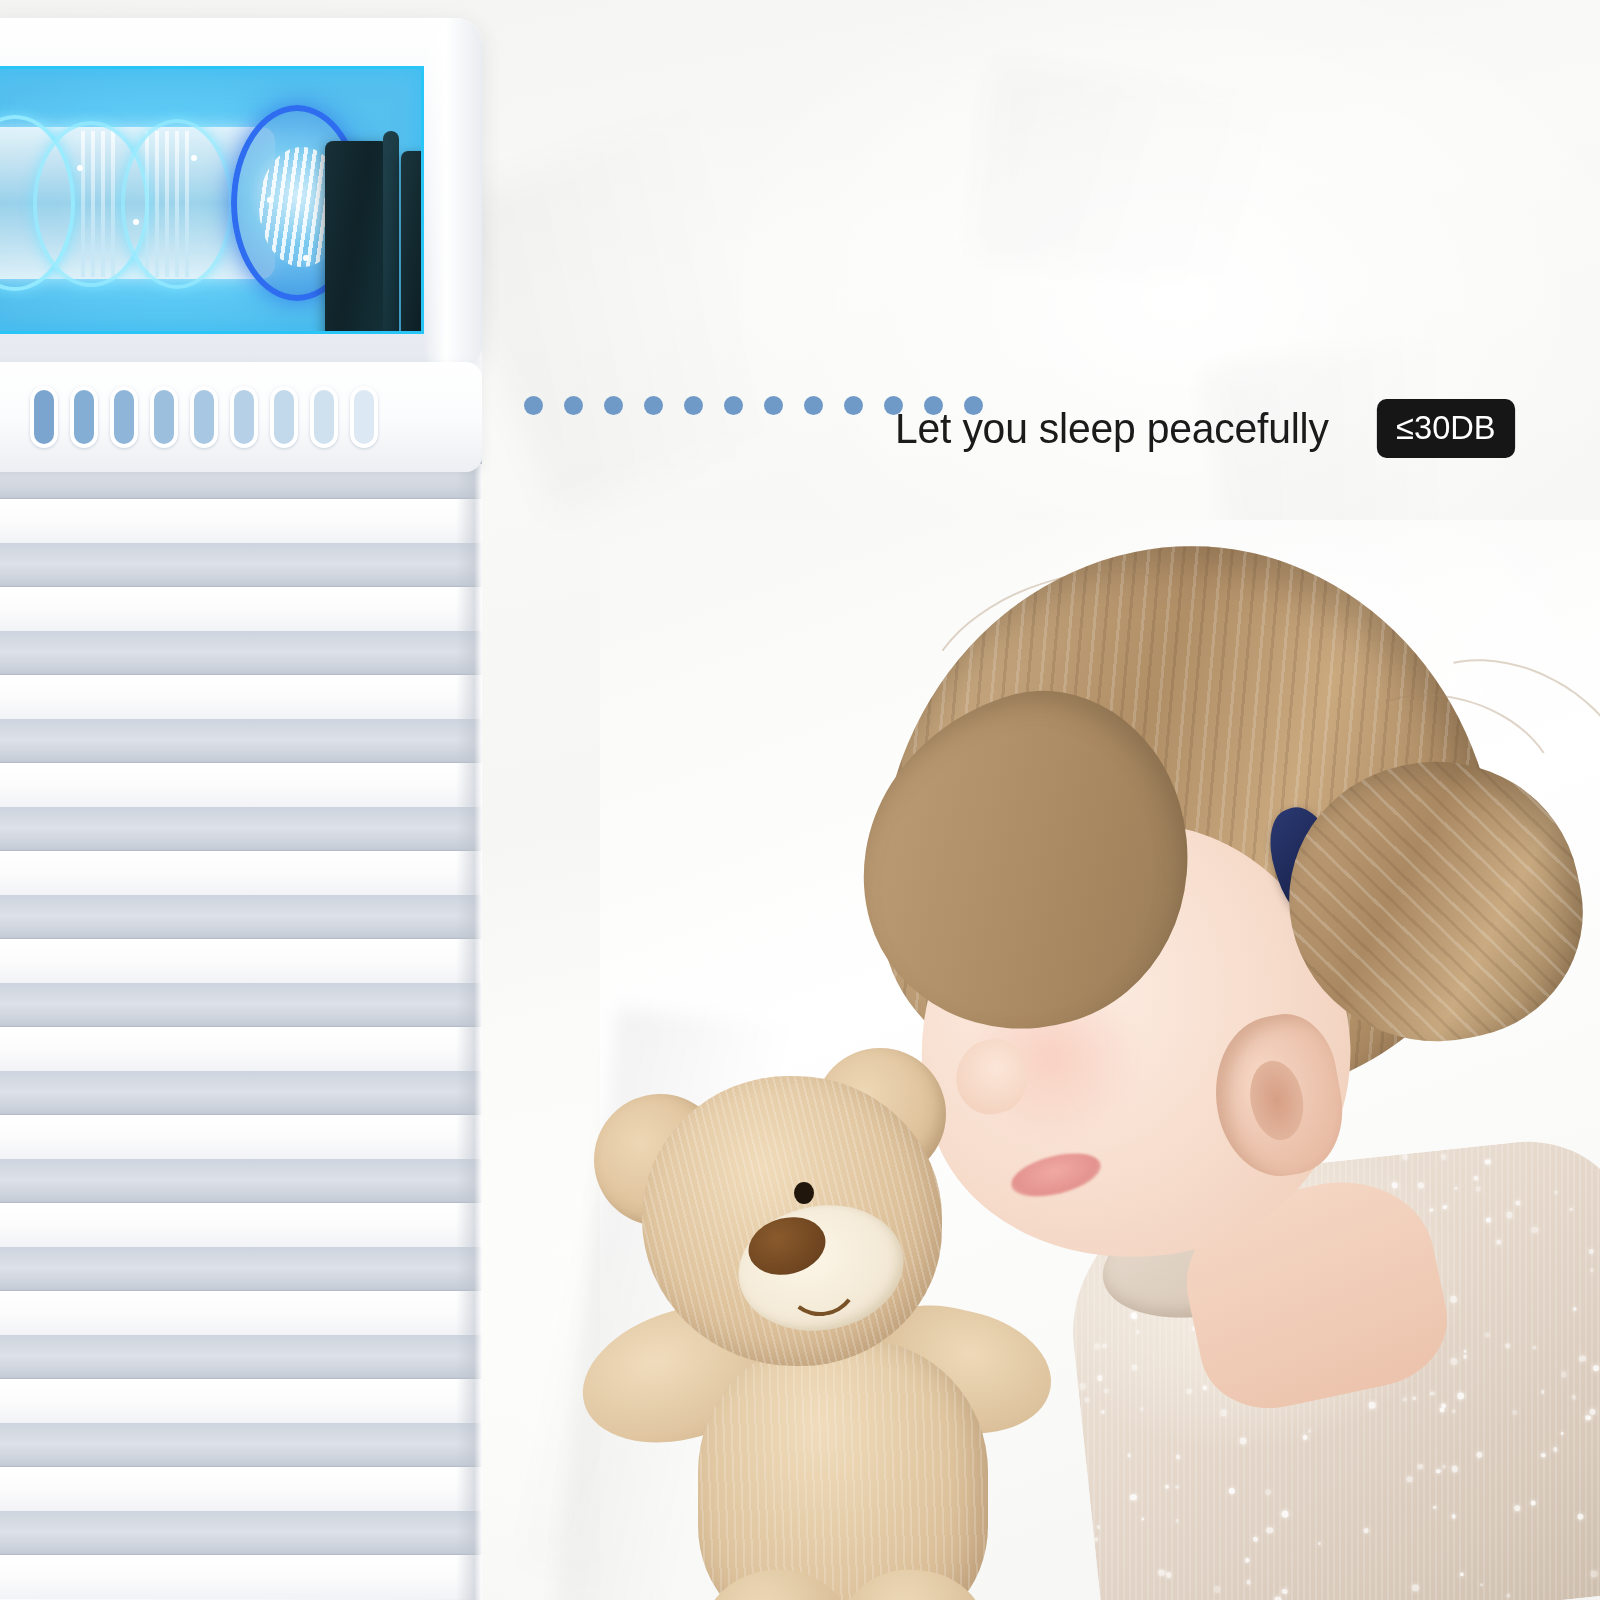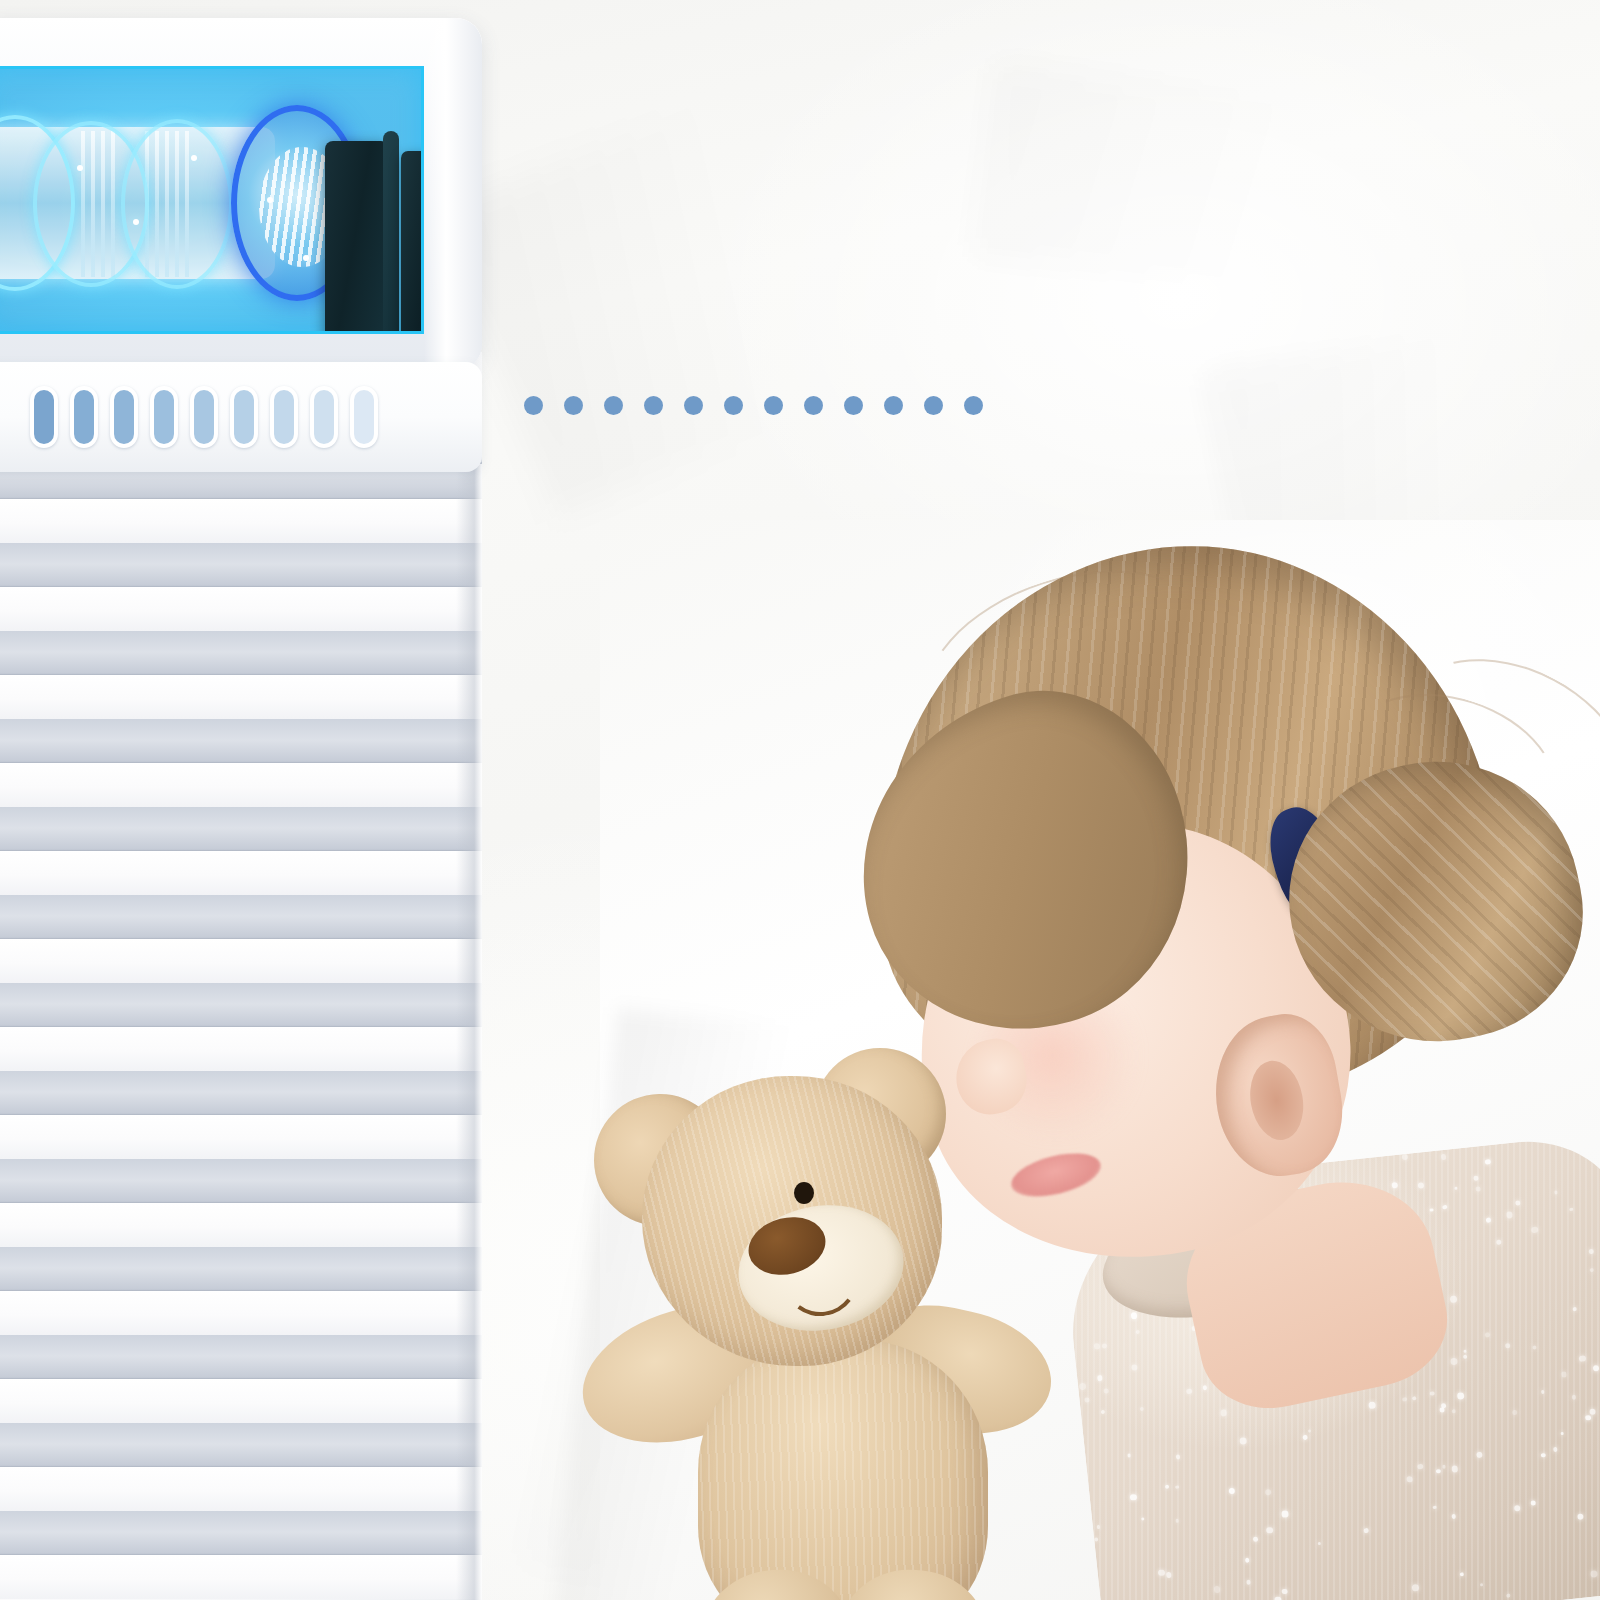--- a/index.html
+++ b/index.html
@@ -719,15 +719,19 @@
       <i style="background: rgb(111, 154, 200);"></i>
       <i style="background: rgb(111, 154, 200);"></i>
       <i style="background: rgb(111, 154, 200);"></i>
       <i style="background: rgb(111, 154, 200);"></i>
       <i style="background: rgb(111, 154, 200);"></i>
       <i style="background: rgb(111, 154, 200);"></i>
     </div>
 
 
   <div class="feature">
+    <div class="line2">
+      <span class="t2">Let you sleep peacefully</span>
+      <span class="badge-sm">≤30DB</span>
+    </div>
   </div>
 
 </div>
 
 </body></html>

